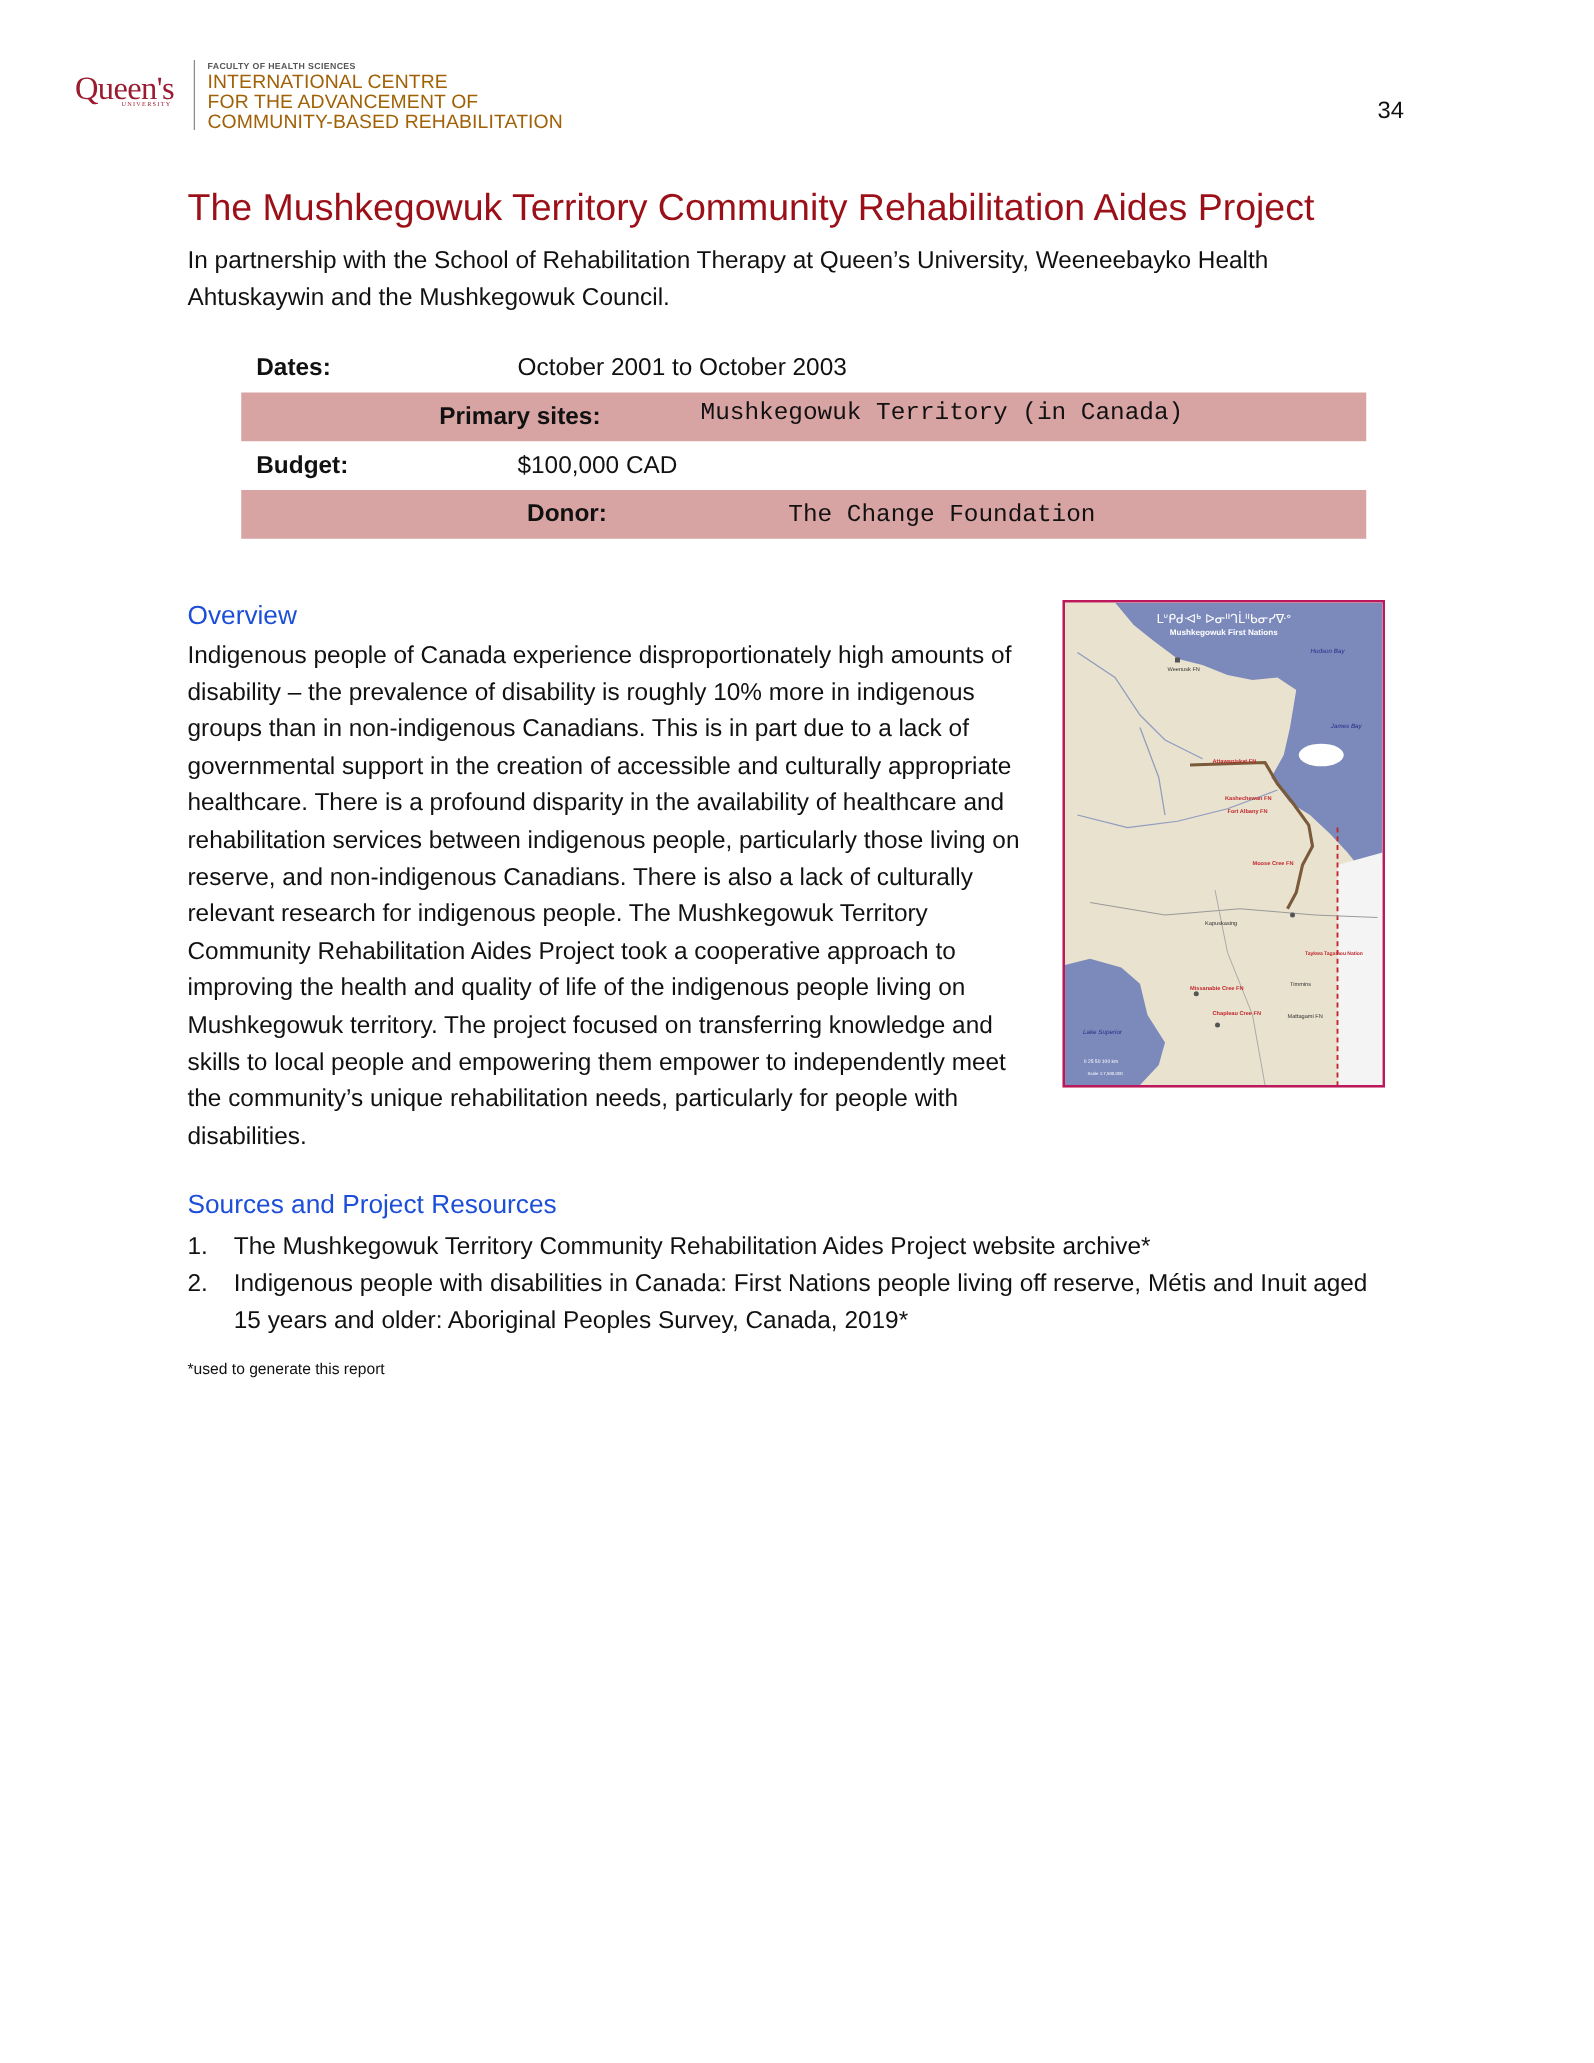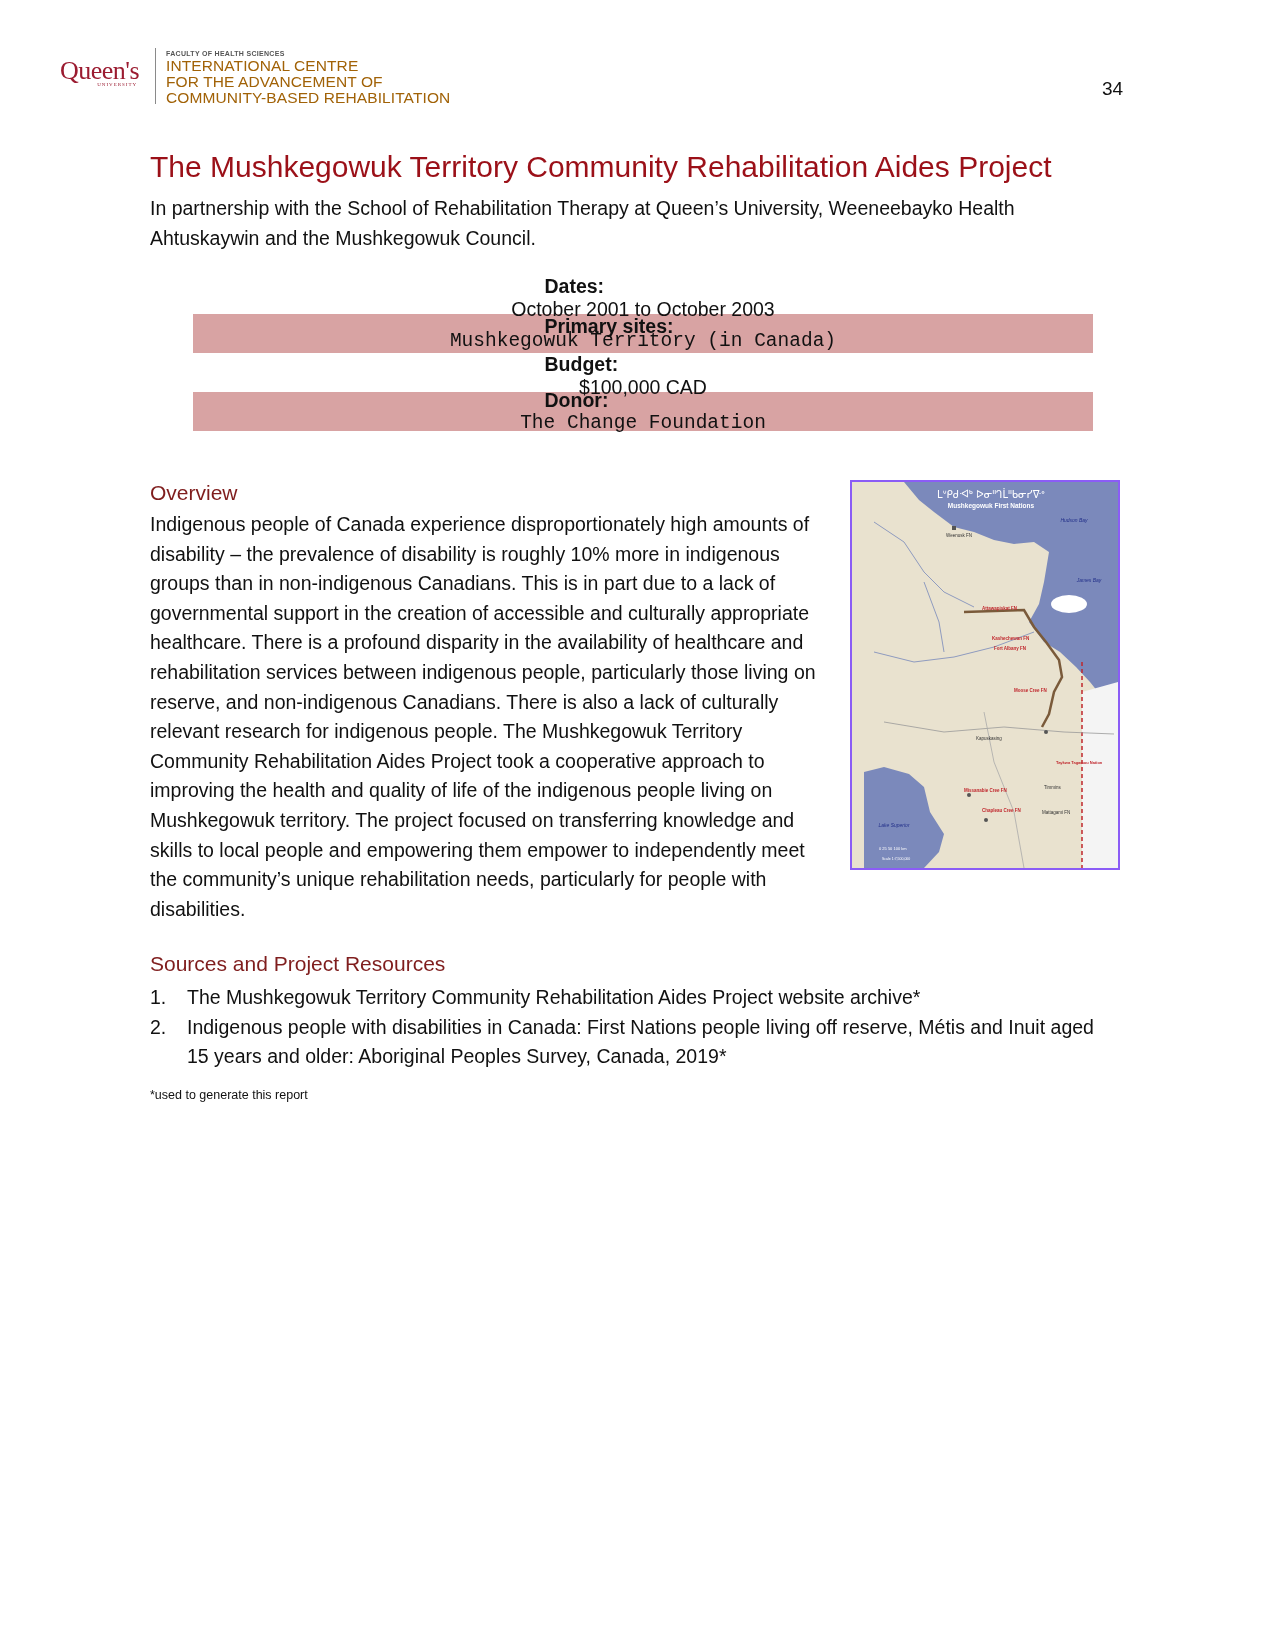--- a/index.html
+++ b/index.html
@@ -18,36 +18,36 @@
     .hdr-line { font-size: 15.5px; line-height: 16px; letter-spacing: 0.1px; color: #a16207; }
 
     .page-num { position: absolute; left: 1102px; top: 78px; font-size: 19px; color: #111; }
 
     
     .title { position: absolute; left: 150px; top: 150px; font-size: 30px; color: #9b1018; white-space: nowrap; }
     .subtitle { position: absolute; left: 150px; top: 194px; width: 960px; font-size: 19.5px; line-height: 29.5px; }
 
     
     .info { position: absolute; left: 193px; top: 275px; width: 900px; }
-    .info-row { display: flex; align-items: center; height: 39px; flex-direction: column; }
+    .info-row { display: flex; align-items: center; height: 39px; }
     .info-row.shaded { background: #d8a3a3; justify-content: center; }
     .info-label { width: 221px; padding-left: 12px; font-weight: bold; font-size: 19.5px; box-sizing: border-box; }
     .info-value { font-size: 19.5px; }
     .info-row.shaded .info-value { margin-top: -8px; font-family: Liberation Mono, monospace; }
     .info-row:nth-child(4) .info-value { margin-top: 0; }
 
     
-    .section-h { position: absolute; left: 150px; font-size: 21px; color: #7f1d1d; }
+    .section-h { position: absolute; left: 150px; font-size: 21px; color: #1d4ed8; }
 
     
     .overview { position: absolute; left: 150px; top: 510px; width: 960px; font-size: 19.5px; line-height: 29.6px; }
     .overview .float-map { float: right; width: 258px; height: 390px; margin: -30px 2px 6px 18px; }
 
     
-    .map { width: 254px; height: 386px; border: 2px solid #8b5cf6; position: relative; overflow: hidden; background: #e9e2cf; padding-left: 12px; }
+    .map { width: 254px; height: 386px; border: 2px solid #be185d; position: relative; overflow: hidden; background: #e9e2cf; }
     .map svg { display: block; }
 
     
     .sources { position: absolute; left: 150px; top: 983px; width: 970px; font-size: 19.5px; line-height: 29.6px; margin: 0; padding: 0; list-style: none; }
     .sources li { display: flex; }
     .sources .num { width: 37px; flex: 0 0 37px; }
 
     .footnote { position: absolute; left: 150px; top: 1088px; font-size: 12.5px; }
   </style>
 </head>

